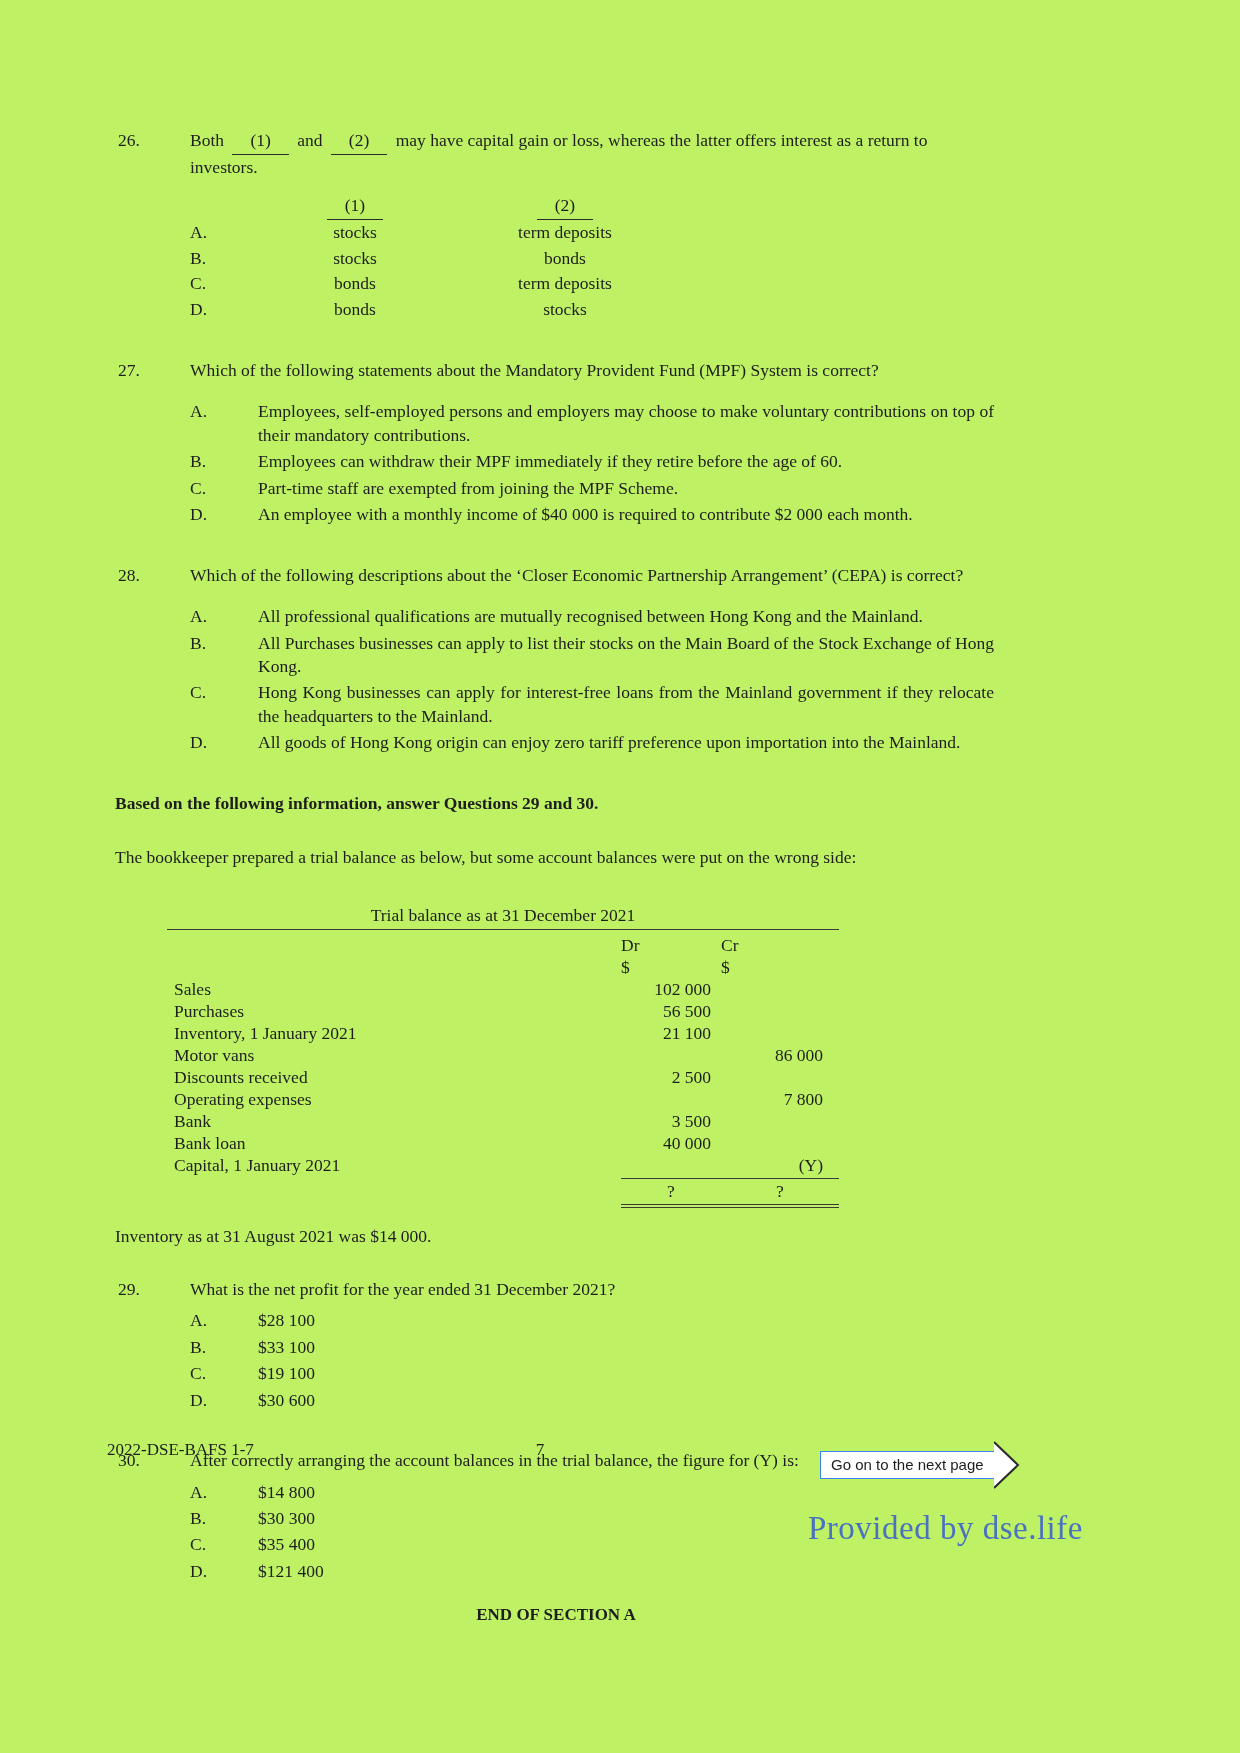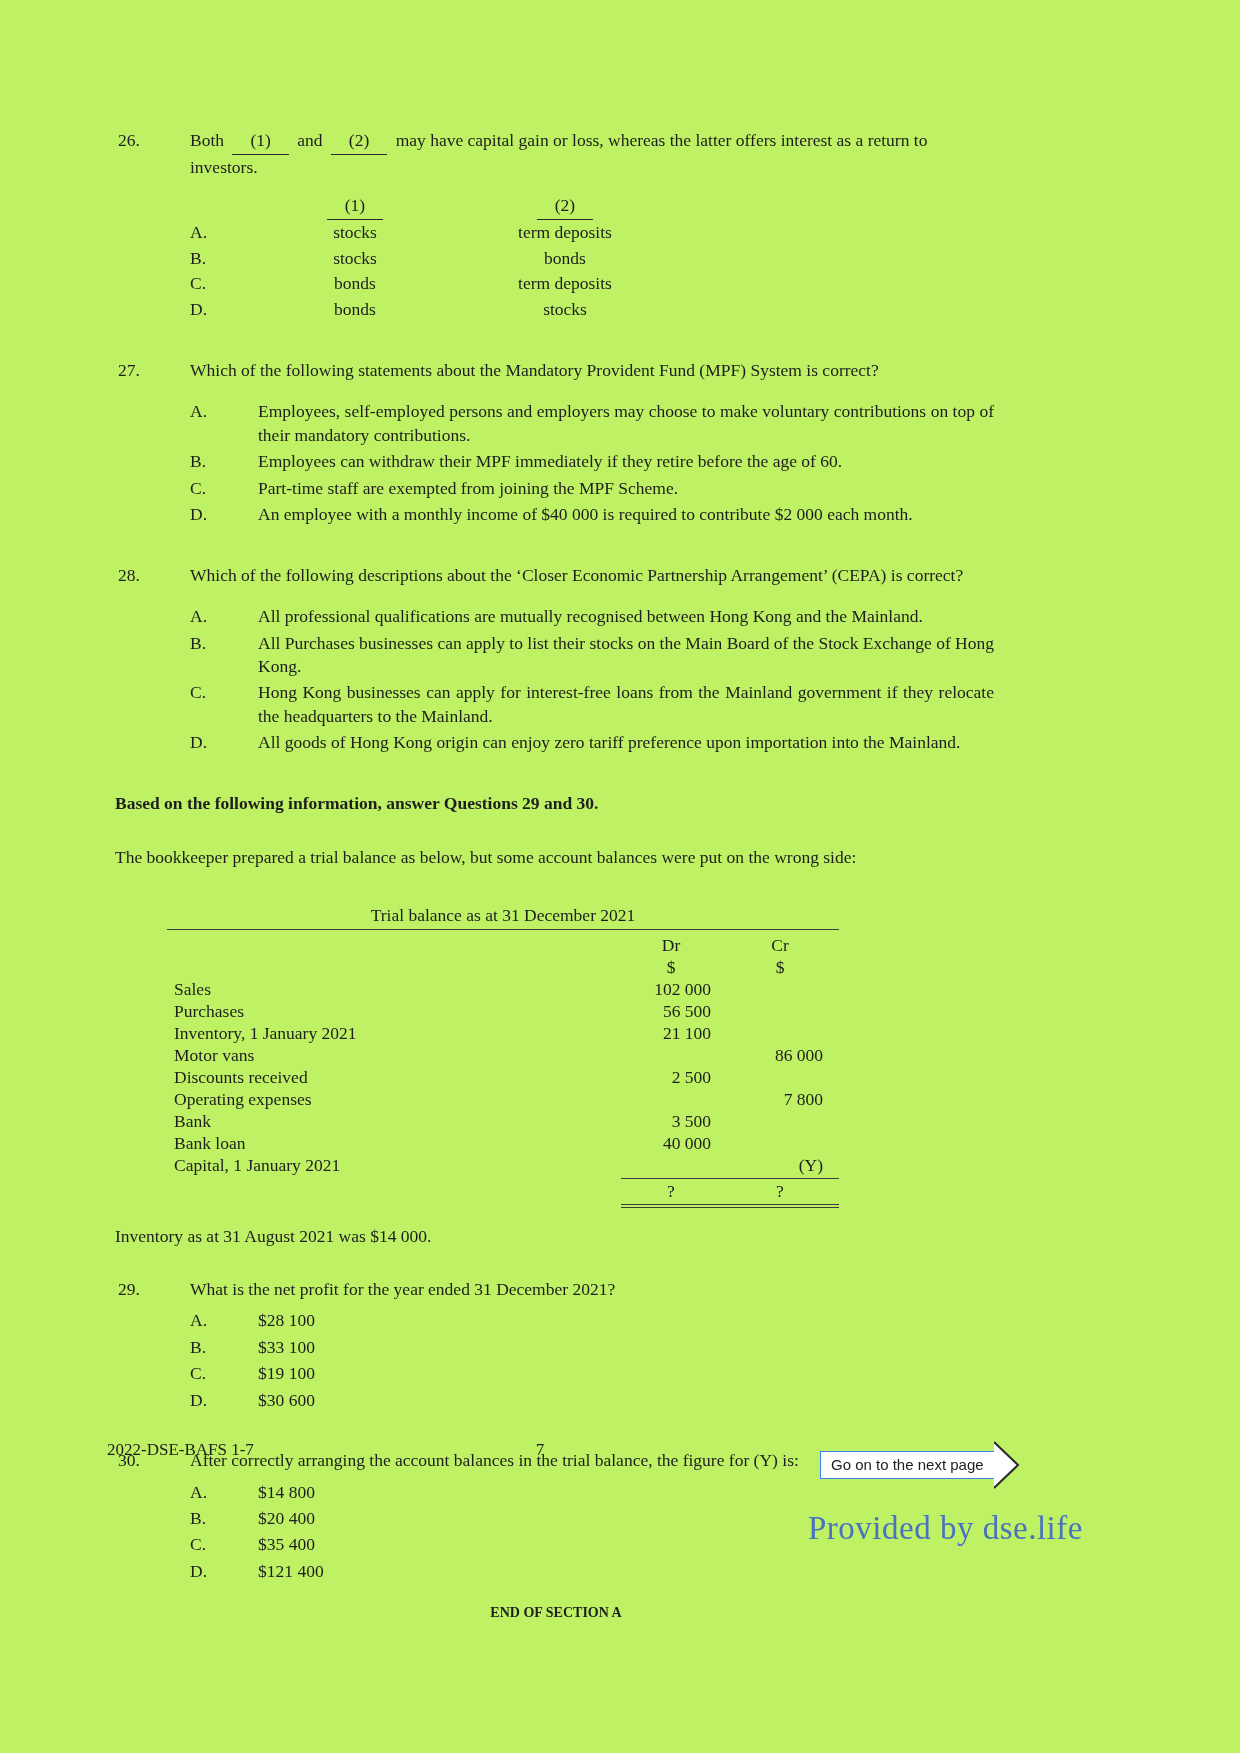--- a/index.html
+++ b/index.html
@@ -52,34 +52,34 @@
 
   .instruction { font-weight:bold; margin:0 0 0 -3px; }
   .intro { margin:30px 0 0 -3px; }
 
   
   .tb { margin:34px 0 0 49px; width:672px; line-height:1.26; font-size:17.5px; }
   .tb-title { text-align:center; padding-bottom:3px; }
   .tb-rule { border-top:1.5px solid #3a3a3a; height:0; margin-bottom:4px; }
   .tb-row { display:grid; grid-template-columns:1fr 100px 118px; }
   .tb-label { padding-left:7px; }
-  .tb-head { text-align:center; }
+  .tb-head { }
   .tb-num-dr { text-align:right; padding-right:10px; }
   .tb-num-cr { text-align:right; padding-right:16px; }
   .tb-total-row { margin-top:2px; }
   .tb-total {
     text-align:center;
     border-top:1.2px solid #3a3a3a;
     border-bottom:4px double #3a3a3a;
     padding:1px 0 2px 0;
   }
 
   .note { margin:16px 0 0 -3px; }
 
-  .end-section { text-align:center; font-weight:bold; margin-top:20px; font-size:14px; }
+  .end-section { text-align:center; font-weight:bold; margin-top:20px; font-size:17px; }
 
   
   .footer-code { position:absolute; left:107px; top:1440px; font-size:17px; }
   .footer-page { position:absolute; left:0; top:1440px; width:1080px; text-align:center; font-size:17px; }
   .next-wrap { position:absolute; left:820px; top:1437px; display:flex; align-items:center; }
   .next-box {
     border:1px solid #3b82f6;
     padding:4px 10px 5px 10px;
     font-family:"Liberation Sans", sans-serif;
     font-size:15px;
@@ -296,21 +296,21 @@
       <div class="qnum">30.</div>
       <div class="qbody">
         <div class="stem">After correctly arranging the account balances in the trial balance, the figure for (Y) is:</div>
         <div class="options" style="margin-top:8px;">
           <div class="opt">
             <span class="opt-letter">A.</span>
             <span class="opt-text">$14 800</span>
           </div>
           <div class="opt">
             <span class="opt-letter">B.</span>
-            <span class="opt-text">$20 400</span>
+            <span class="opt-text">$30 300</span>
           </div>
           <div class="opt">
             <span class="opt-letter">C.</span>
             <span class="opt-text">$35 400</span>
           </div>
           <div class="opt">
             <span class="opt-letter">D.</span>
             <span class="opt-text">$121 400</span>
           </div>
         </div>

